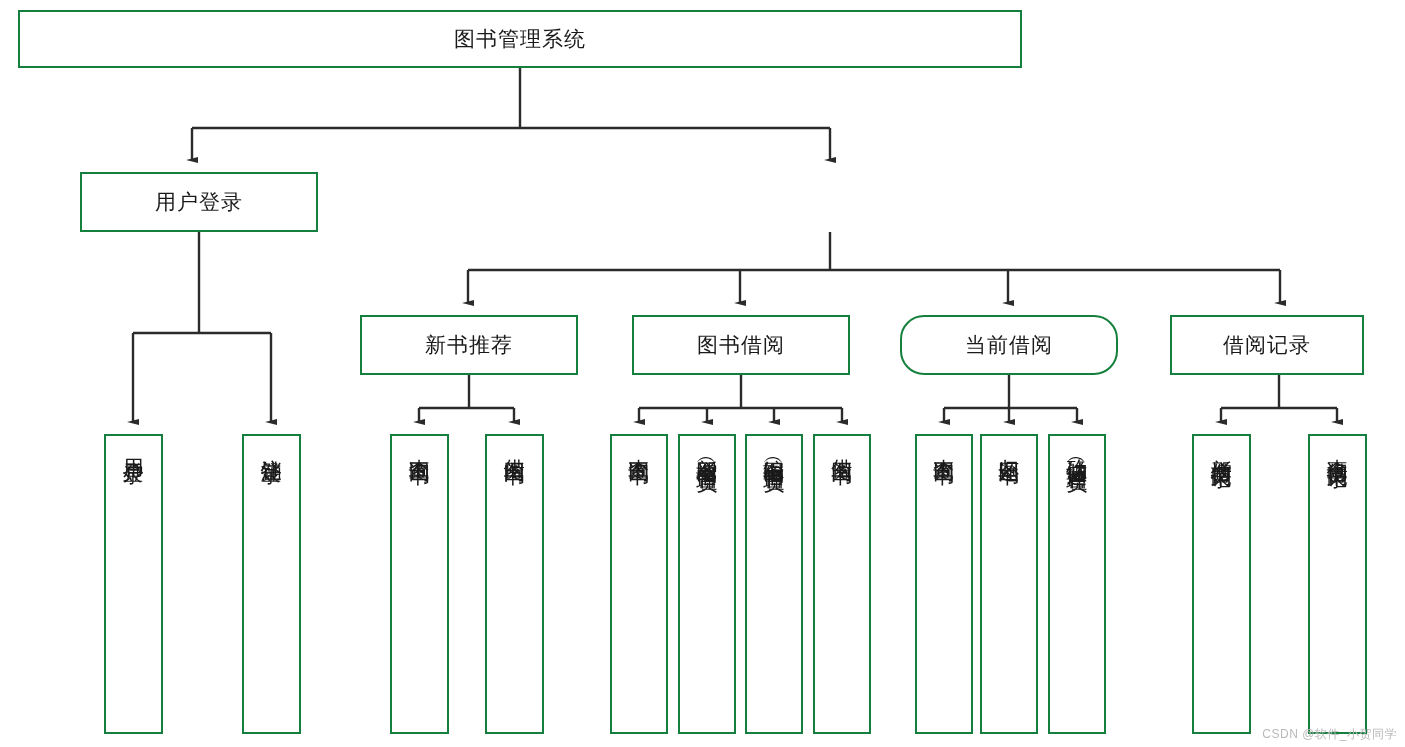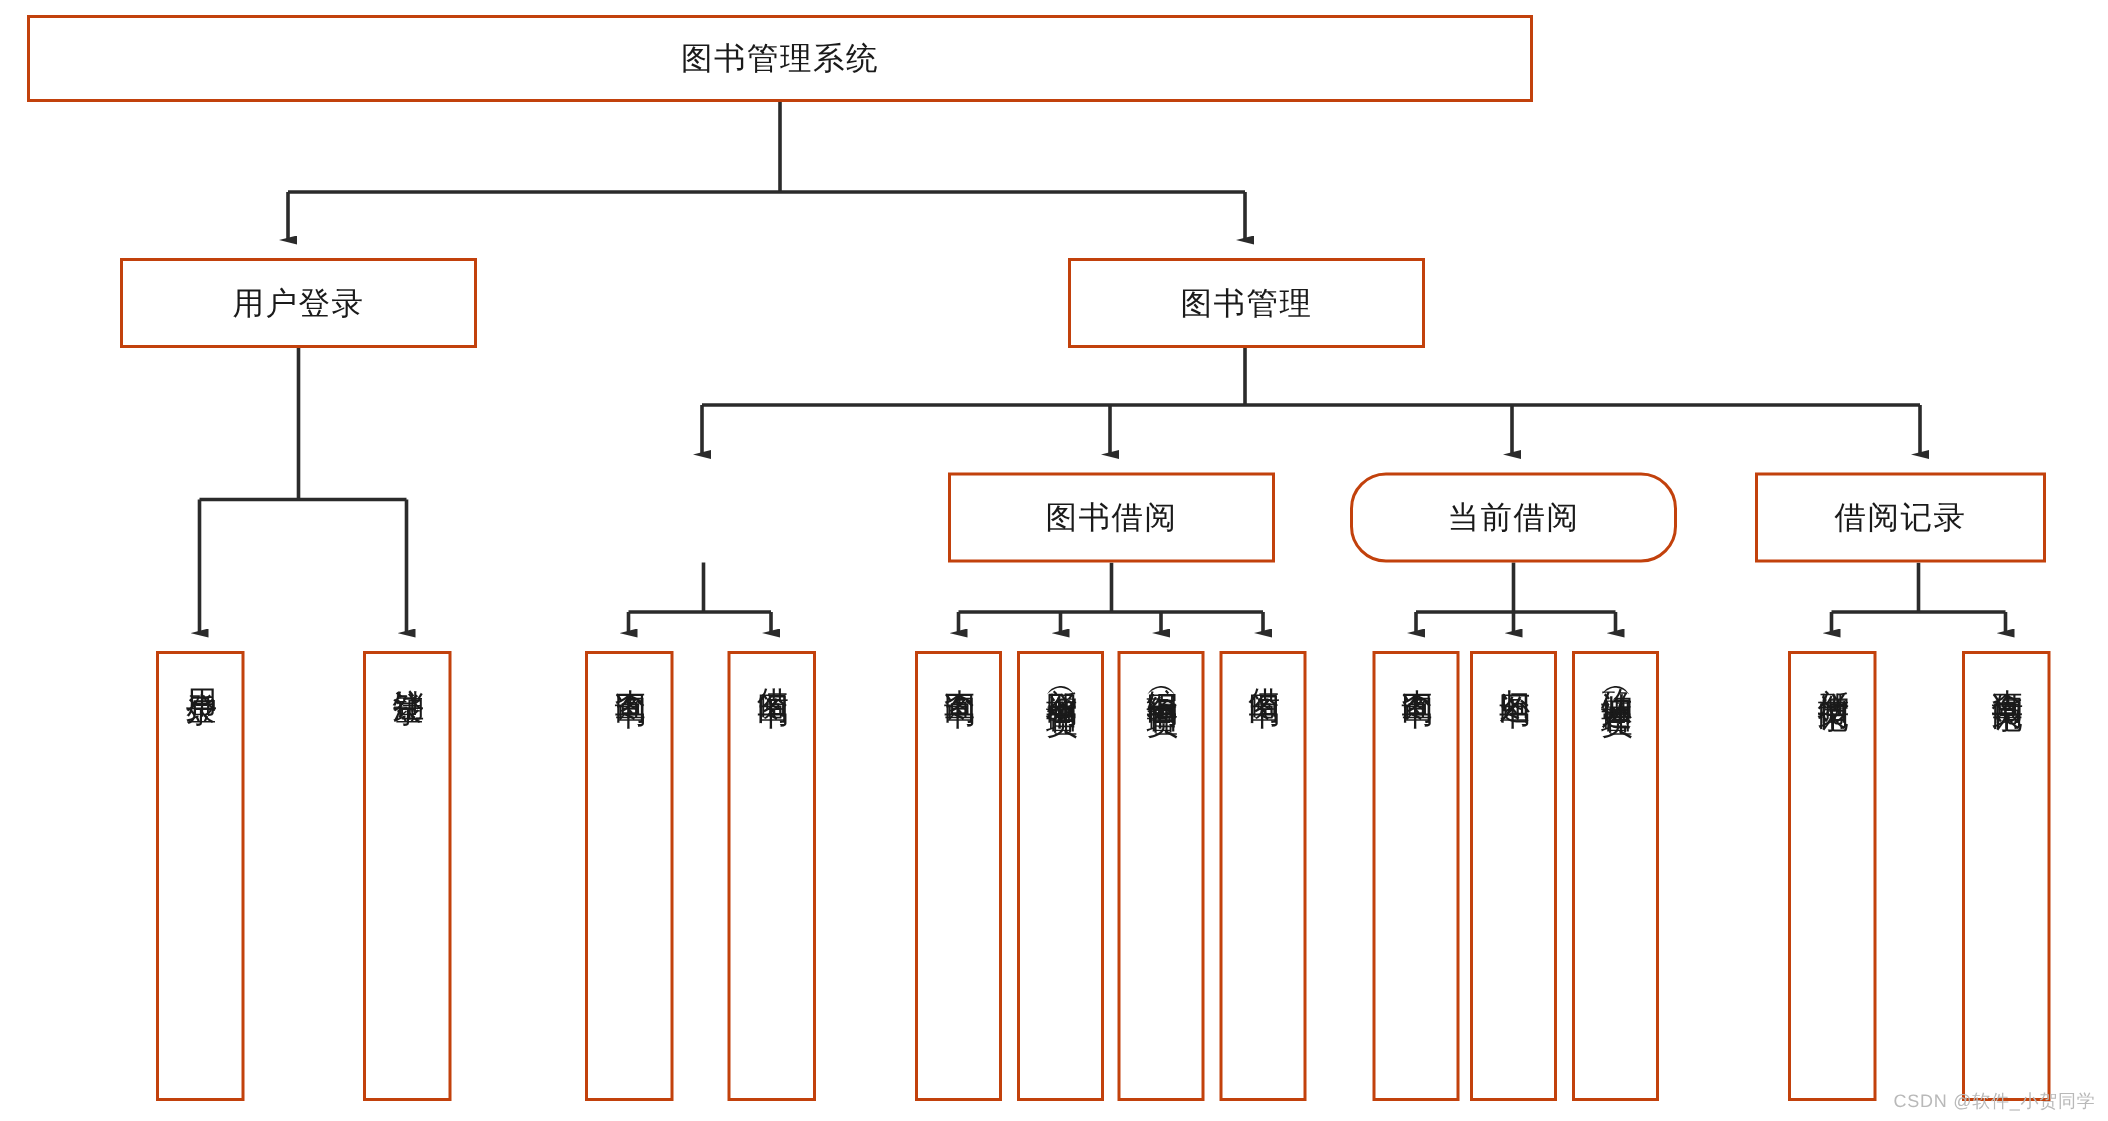--- a/index.html
+++ b/index.html
@@ -13,21 +13,21 @@
   #canvas {
     position: relative;
     width: 1405px;
     height: 747px;
     background: #ffffff;
     overflow: hidden;
   }
   .node {
     position: absolute;
     box-sizing: border-box;
-    border: 2px solid #c2410c;
+    border: 2px solid #15803d;
     background: #ffffff;
     display: flex;
     align-items: center;
     justify-content: center;
     color: #1a1a1a;
   }
   .node.h-label {
     font-size: 21px;
     letter-spacing: 1px;
   }
@@ -121,24 +121,24 @@
     </g>
   </svg>
 
   <div class="node h-label root-node" style="left:18px; top:10px; width:1004px; height:58px;">
     <span>图书管理系统</span>
   </div>
 
   <div class="node h-label" style="left:80px; top:172px; width:238px; height:60px;">
     <span>用户登录</span>
   </div>
-  <div class="node h-label" style="left:712px; top:172px; width:238px; height:60px;">
-    <span>图书管理</span>
+
+  <div class="node h-label" style="left:360px; top:315px; width:218px; height:60px;">
+    <span>新书推荐</span>
   </div>
-
   <div class="node h-label" style="left:632px; top:315px; width:218px; height:60px;">
     <span>图书借阅</span>
   </div>
   <div class="node h-label" style="left:900px; top:315px; width:218px; height:60px;border-radius:24px;">
     <span>当前借阅</span>
   </div>
   <div class="node h-label" style="left:1170px; top:315px; width:194px; height:60px;">
     <span>借阅记录</span>
   </div>
 

